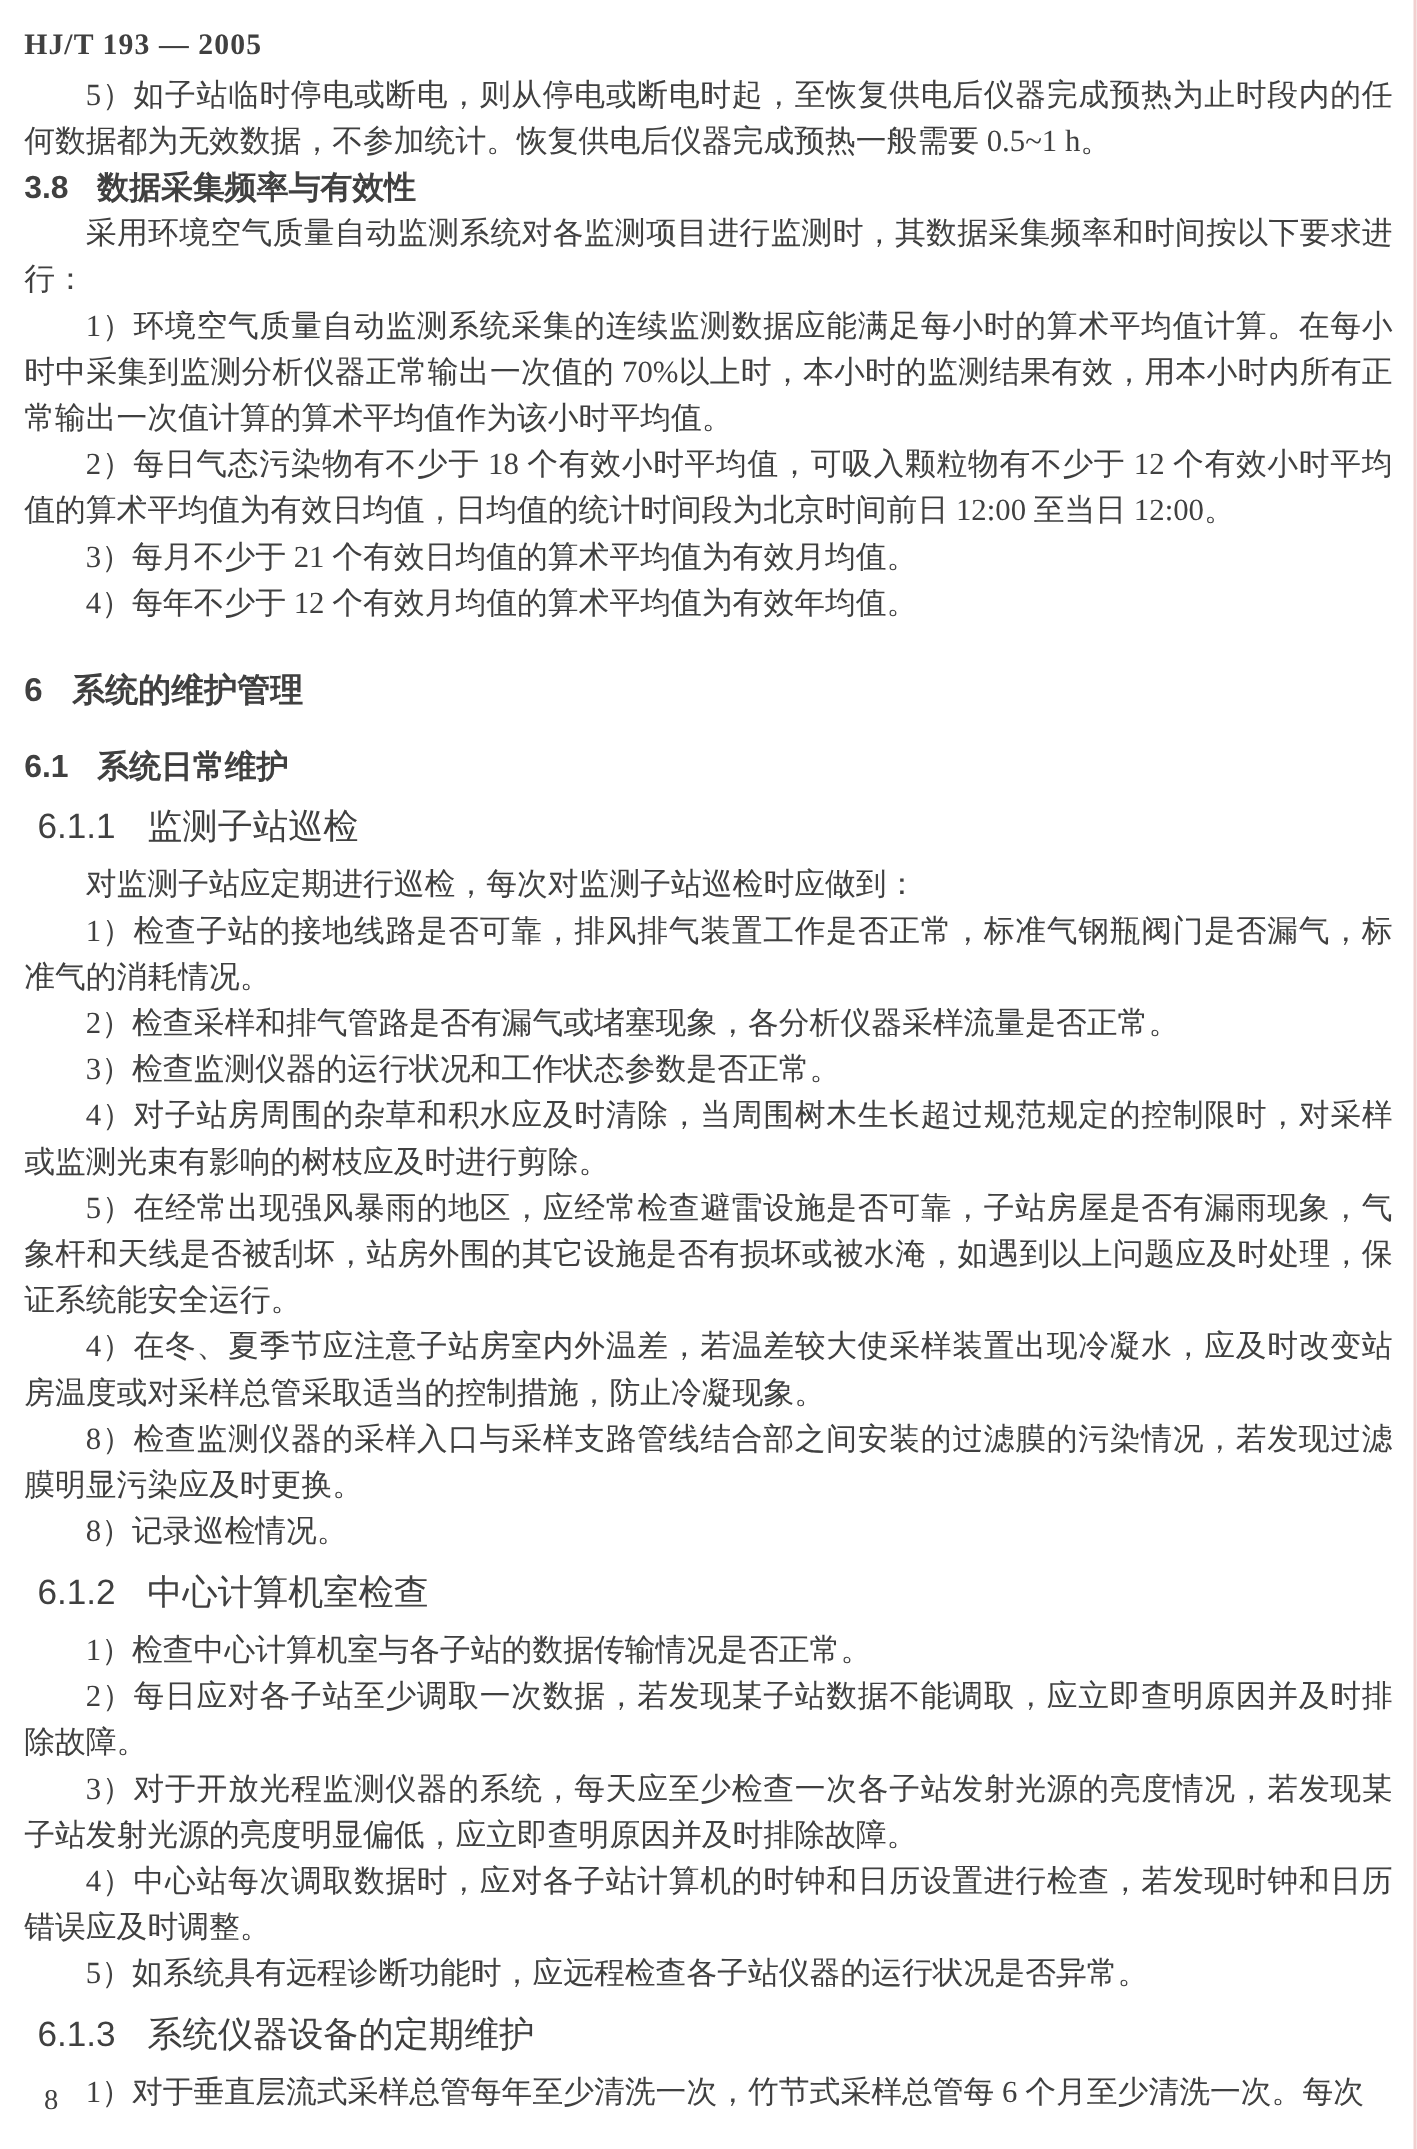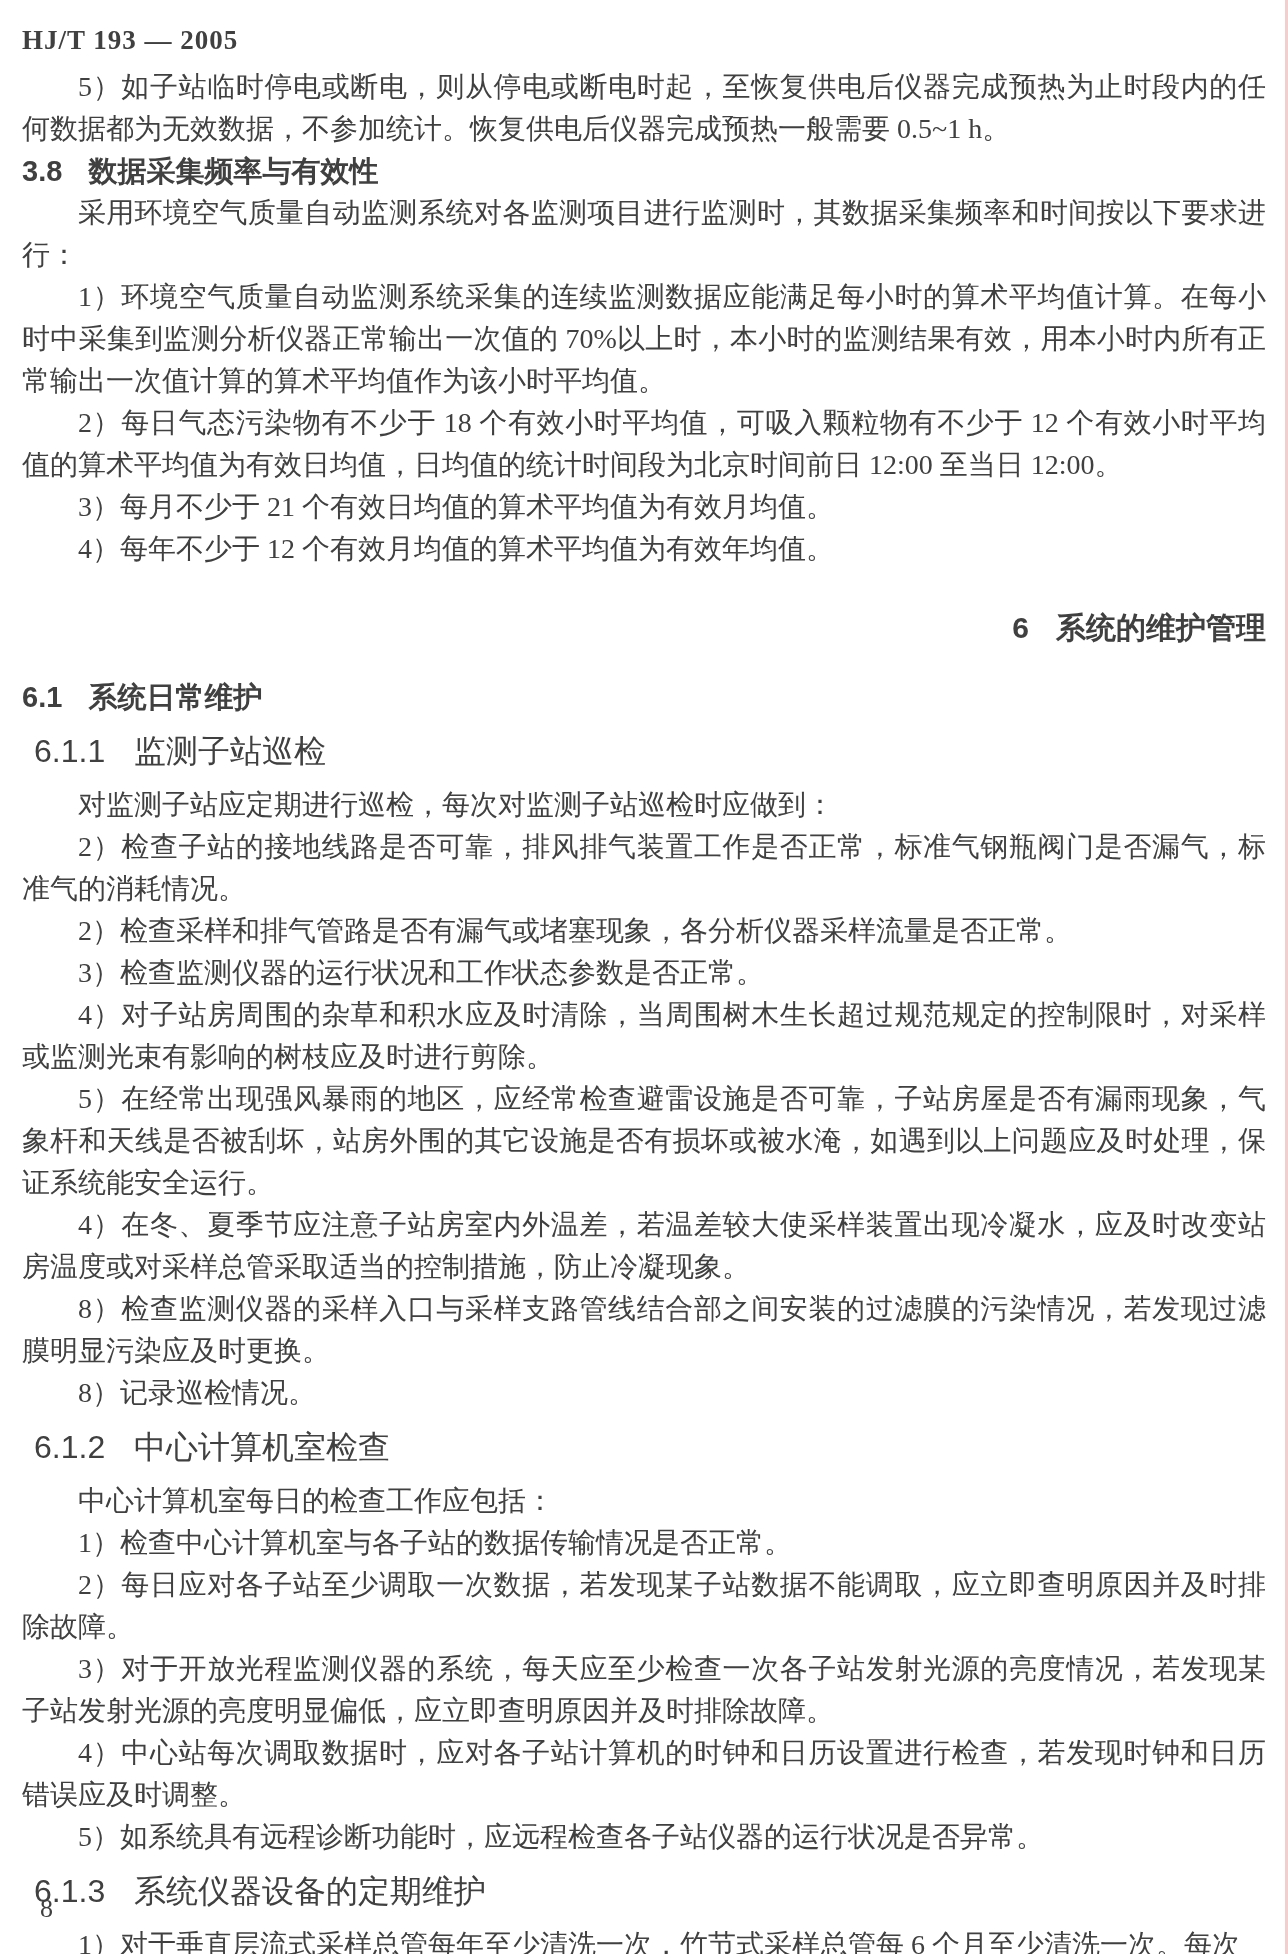--- a/index.html
+++ b/index.html
@@ -29,21 +29,20 @@
     margin:0;
     text-align:justify;
     text-indent:2em;
   }
   .h1 {
     font-size:30px;
     line-height:44px;
     font-weight:bold;
     font-family:"Liberation Sans","DejaVu Sans",sans-serif;
     margin:36px 0 26px 0;
-    text-align:right;
   }
   .h2 {
     font-size:29px;
     line-height:42px;
     font-weight:bold;
     font-family:"Liberation Sans","DejaVu Sans",sans-serif;
     margin:0;
   }
   .h3 {
     font-size:32px;
@@ -79,30 +78,29 @@
       <div class="h2"><span class="h-num">3.8</span><span class="h-title">数据采集频率与有效性</span></div>
       <p class="block-p">采用环境空气质量自动监测系统对各监测项目进行监测时，其数据采集频率和时间按以下要求进行：</p>
       <p class="block-p">1）环境空气质量自动监测系统采集的连续监测数据应能满足每小时的算术平均值计算。在每小时中采集到监测分析仪器正常输出一次值的 70%以上时，本小时的监测结果有效，用本小时内所有正常输出一次值计算的算术平均值作为该小时平均值。</p>
       <p class="block-p">2）每日气态污染物有不少于 18 个有效小时平均值，可吸入颗粒物有不少于 12 个有效小时平均值的算术平均值为有效日均值，日均值的统计时间段为北京时间前日 12:00 至当日 12:00。</p>
       <p class="block-p">3）每月不少于 21 个有效日均值的算术平均值为有效月均值。</p>
       <p class="block-p">4）每年不少于 12 个有效月均值的算术平均值为有效年均值。</p>
       <div class="h1"><span class="h-num">6</span><span class="h-title">系统的维护管理</span></div>
       <div class="h2"><span class="h-num">6.1</span><span class="h-title">系统日常维护</span></div>
       <div class="h3"><span class="h-num">6.1.1</span><span class="h-title">监测子站巡检</span></div>
       <p class="block-p">对监测子站应定期进行巡检，每次对监测子站巡检时应做到：</p>
-      <p class="block-p">2）检查子站的接地线路是否可靠，排风排气装置工作是否正常，标准气钢瓶阀门是否漏气，标准气的消耗情况。</p>
+      <p class="block-p">1）检查子站的接地线路是否可靠，排风排气装置工作是否正常，标准气钢瓶阀门是否漏气，标准气的消耗情况。</p>
       <p class="block-p">2）检查采样和排气管路是否有漏气或堵塞现象，各分析仪器采样流量是否正常。</p>
       <p class="block-p">3）检查监测仪器的运行状况和工作状态参数是否正常。</p>
       <p class="block-p">4）对子站房周围的杂草和积水应及时清除，当周围树木生长超过规范规定的控制限时，对采样或监测光束有影响的树枝应及时进行剪除。</p>
       <p class="block-p">5）在经常出现强风暴雨的地区，应经常检查避雷设施是否可靠，子站房屋是否有漏雨现象，气象杆和天线是否被刮坏，站房外围的其它设施是否有损坏或被水淹，如遇到以上问题应及时处理，保证系统能安全运行。</p>
       <p class="block-p">4）在冬、夏季节应注意子站房室内外温差，若温差较大使采样装置出现冷凝水，应及时改变站房温度或对采样总管采取适当的控制措施，防止冷凝现象。</p>
       <p class="block-p">8）检查监测仪器的采样入口与采样支路管线结合部之间安装的过滤膜的污染情况，若发现过滤膜明显污染应及时更换。</p>
       <p class="block-p">8）记录巡检情况。</p>
       <div class="h3"><span class="h-num">6.1.2</span><span class="h-title">中心计算机室检查</span></div>
-      <p class="block-p">中心计算机室每日的检查工作应包括：</p>
       <p class="block-p">1）检查中心计算机室与各子站的数据传输情况是否正常。</p>
       <p class="block-p">2）每日应对各子站至少调取一次数据，若发现某子站数据不能调取，应立即查明原因并及时排除故障。</p>
       <p class="block-p">3）对于开放光程监测仪器的系统，每天应至少检查一次各子站发射光源的亮度情况，若发现某子站发射光源的亮度明显偏低，应立即查明原因并及时排除故障。</p>
       <p class="block-p">4）中心站每次调取数据时，应对各子站计算机的时钟和日历设置进行检查，若发现时钟和日历错误应及时调整。</p>
       <p class="block-p">5）如系统具有远程诊断功能时，应远程检查各子站仪器的运行状况是否异常。</p>
       <div class="h3"><span class="h-num">6.1.3</span><span class="h-title">系统仪器设备的定期维护</span></div>
       <p class="block-p">1）对于垂直层流式采样总管每年至少清洗一次，竹节式采样总管每 6 个月至少清洗一次。每次</p>
     </div>
 
   <div class="page-number">8</div>

